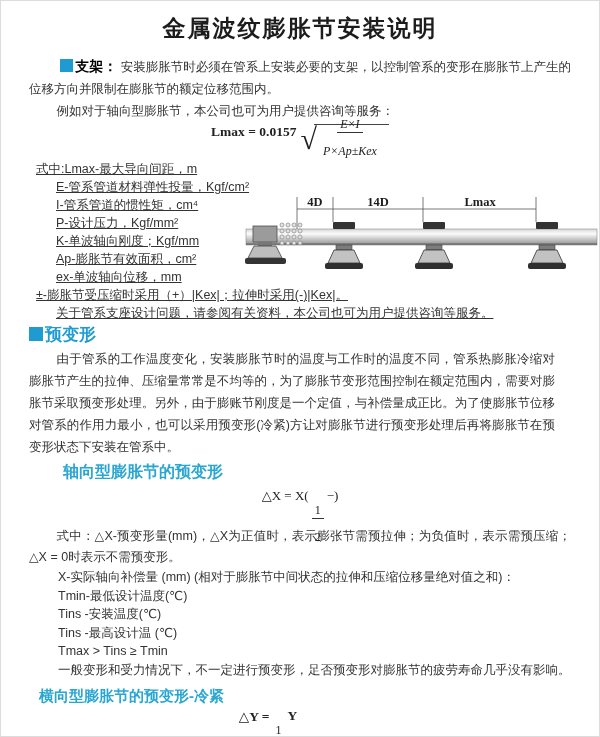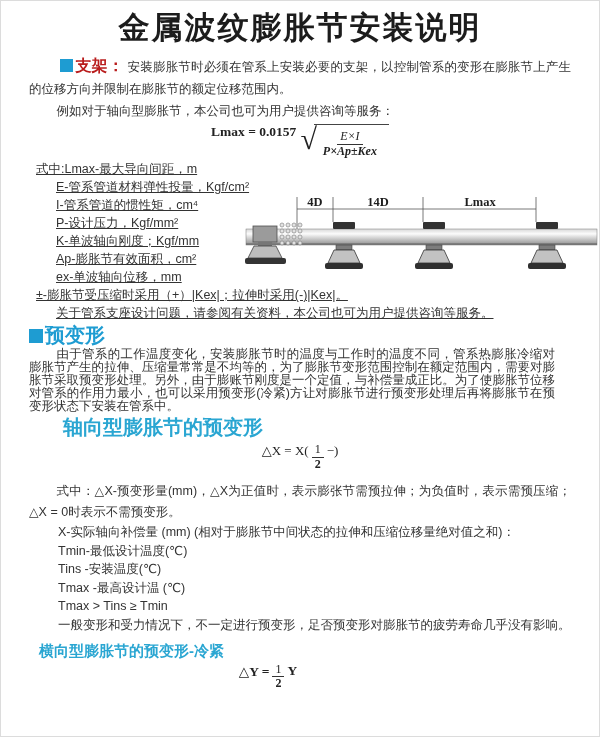--- a/index.html
+++ b/index.html
@@ -10,37 +10,37 @@
     background:#ffffff;
     border:1px solid #dcdcdc;
     overflow:hidden;
     font-family:"Liberation Sans","DejaVu Sans",sans-serif;
     color:#333;
     font-size:12.5px;
   }
   .title{
     margin:12px 0 12px 0;
     text-align:center;
-    font-size:31px;
+    font-size:23px;
     font-weight:bold;
     letter-spacing:2px;
     color:#1c1c1c;
     line-height:30px;
   }
   .marker{
     display:inline-block;
     width:13px;height:13px;
     background:#1e9cd2;
     margin-right:2px;
     vertical-align:-1px;
   }
   .blue-inline{
-    color:#b91c1c;
-    font-weight:bold;
-    font-size:16px;
+    color:#000000;
+    font-weight:bold;
+    font-size:14px;
   }
   .p-intro{
     margin:10px 28px 0 28px;
     line-height:22px;
     text-align:justify;
     text-indent:2.5em;
   }
   .p-example{
     margin:0 28px;
     line-height:22px;
@@ -53,56 +53,56 @@
     font-family:"Liberation Serif","DejaVu Serif",serif;
     color:#222;
   }
   .formula .bold{font-weight:bold;}
   .frac{
     display:inline-flex;
     flex-direction:column;
     align-items:center;
     line-height:1.15;
     font-size:12px;
-    margin:0 3px;
+    margin:16px 3px;
   }
   .frac .num{border-bottom:1px solid #333;padding:0 3px;}
-  .frac .den{padding:0 3px;font-weight:bold;}
+  .frac .den{padding:12px 3px;}
   .italic{font-style:italic;}
   .formula1{height:36px;margin-top:2px;font-size:13.5px;}
   .sqrt-sign{font-size:30px;font-weight:400;line-height:30px;margin:0 -3px 0 4px;}
   .radicand{
     display:inline-flex;align-items:center;
     border-top:1px solid #444;
     padding:3px 6px 0 3px;
   }
   .formula2{margin-top:6px;height:34px;font-size:13px;}
   .formula3{margin-top:2px;height:26px;font-size:13.5px;transform:translateX(-32px);}
   
   .defs{margin-left:28px;}
   .def-line{line-height:18px;padding-left:27px;white-space:nowrap;text-decoration:underline;}
   .def-line.flush{padding-left:7px;}
   
   .section-header{
     margin:2px 0 0 28px;
     line-height:22px;
-    font-size:20px;
+    font-size:17px;
     font-weight:bold;
     color:#1e9cd2;
   }
   .section-header .marker{width:14px;height:14px;vertical-align:-1px;}
   .p-body{
     margin:2px 44px 0 28px;
-    line-height:13px;
+    line-height:22px;
     text-align:justify;
     text-indent:2.2em;
   }
   .sub-header{
     margin:4px 0 0 62px;
-    font-size:20px;
+    font-size:16px;
     font-weight:bold;
     color:#2aa6d2;
     line-height:20px;
   }
   .sub-header.lateral{margin-left:38px;font-size:15px;margin-top:6px;}
   .p-explain{
     margin:4px 28px 0 28px;
     line-height:21px;
     text-align:justify;
     text-indent:2.2em;
@@ -241,21 +241,21 @@
     <span>−</span>
     <span>)</span>
   </div>
 
   <p class="p-explain">式中：△X-预变形量(mm)，△X为正值时，表示膨张节需预拉伸；为负值时，表示需预压缩；△X = 0时表示不需预变形。</p>
 
   <div class="list">
     <div class="list-line">X-实际轴向补偿量 (mm) (相对于膨胀节中间状态的拉伸和压缩位移量绝对值之和)：</div>
     <div class="list-line">Tmin-最低设计温度(℃)</div>
     <div class="list-line">Tins -安装温度(℃)</div>
-    <div class="list-line">Tmax -最高设计温 (℃)</div>
+    <div class="list-line">Tins -最高设计温 (℃)</div>
     <div class="list-line">Tmax &gt; Tins ≥ Tmin</div>
     <div class="list-line">一般变形和受力情况下，不一定进行预变形，足否预变形对膨胀节的疲劳寿命几乎没有影响。</div>
   </div>
 
   <div class="sub-header lateral">横向型膨胀节的预变形-冷紧</div>
 
   <div class="formula formula3">
     <span class="bold">△Y =</span>
     <span class="frac">
       <span class="num">1</span>

